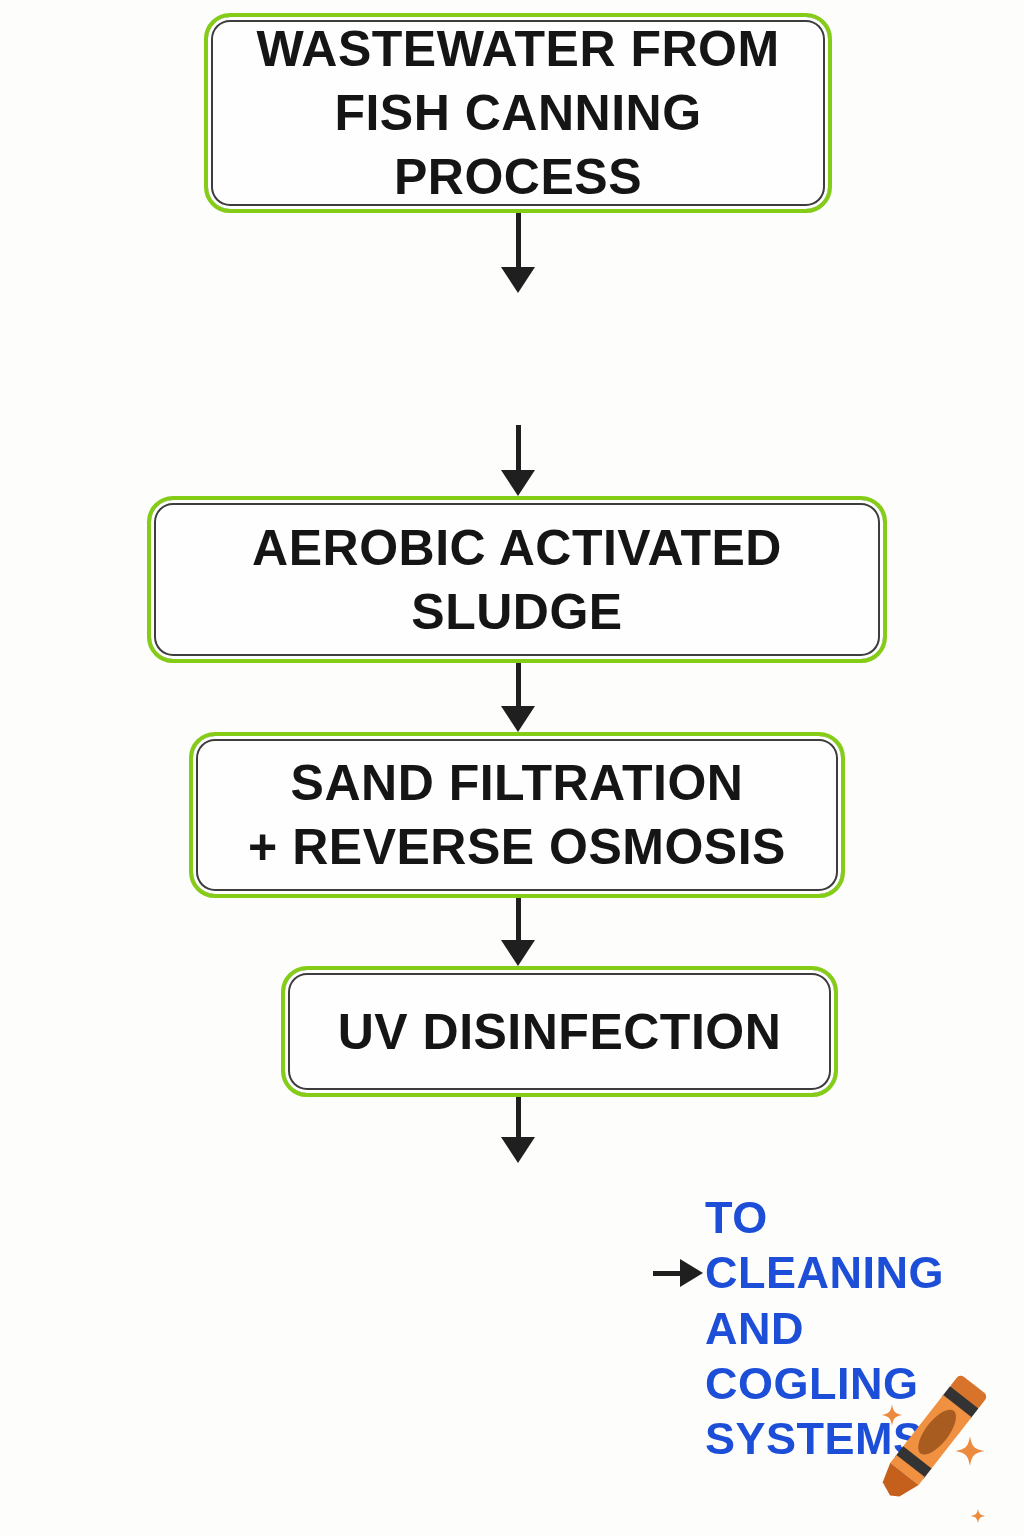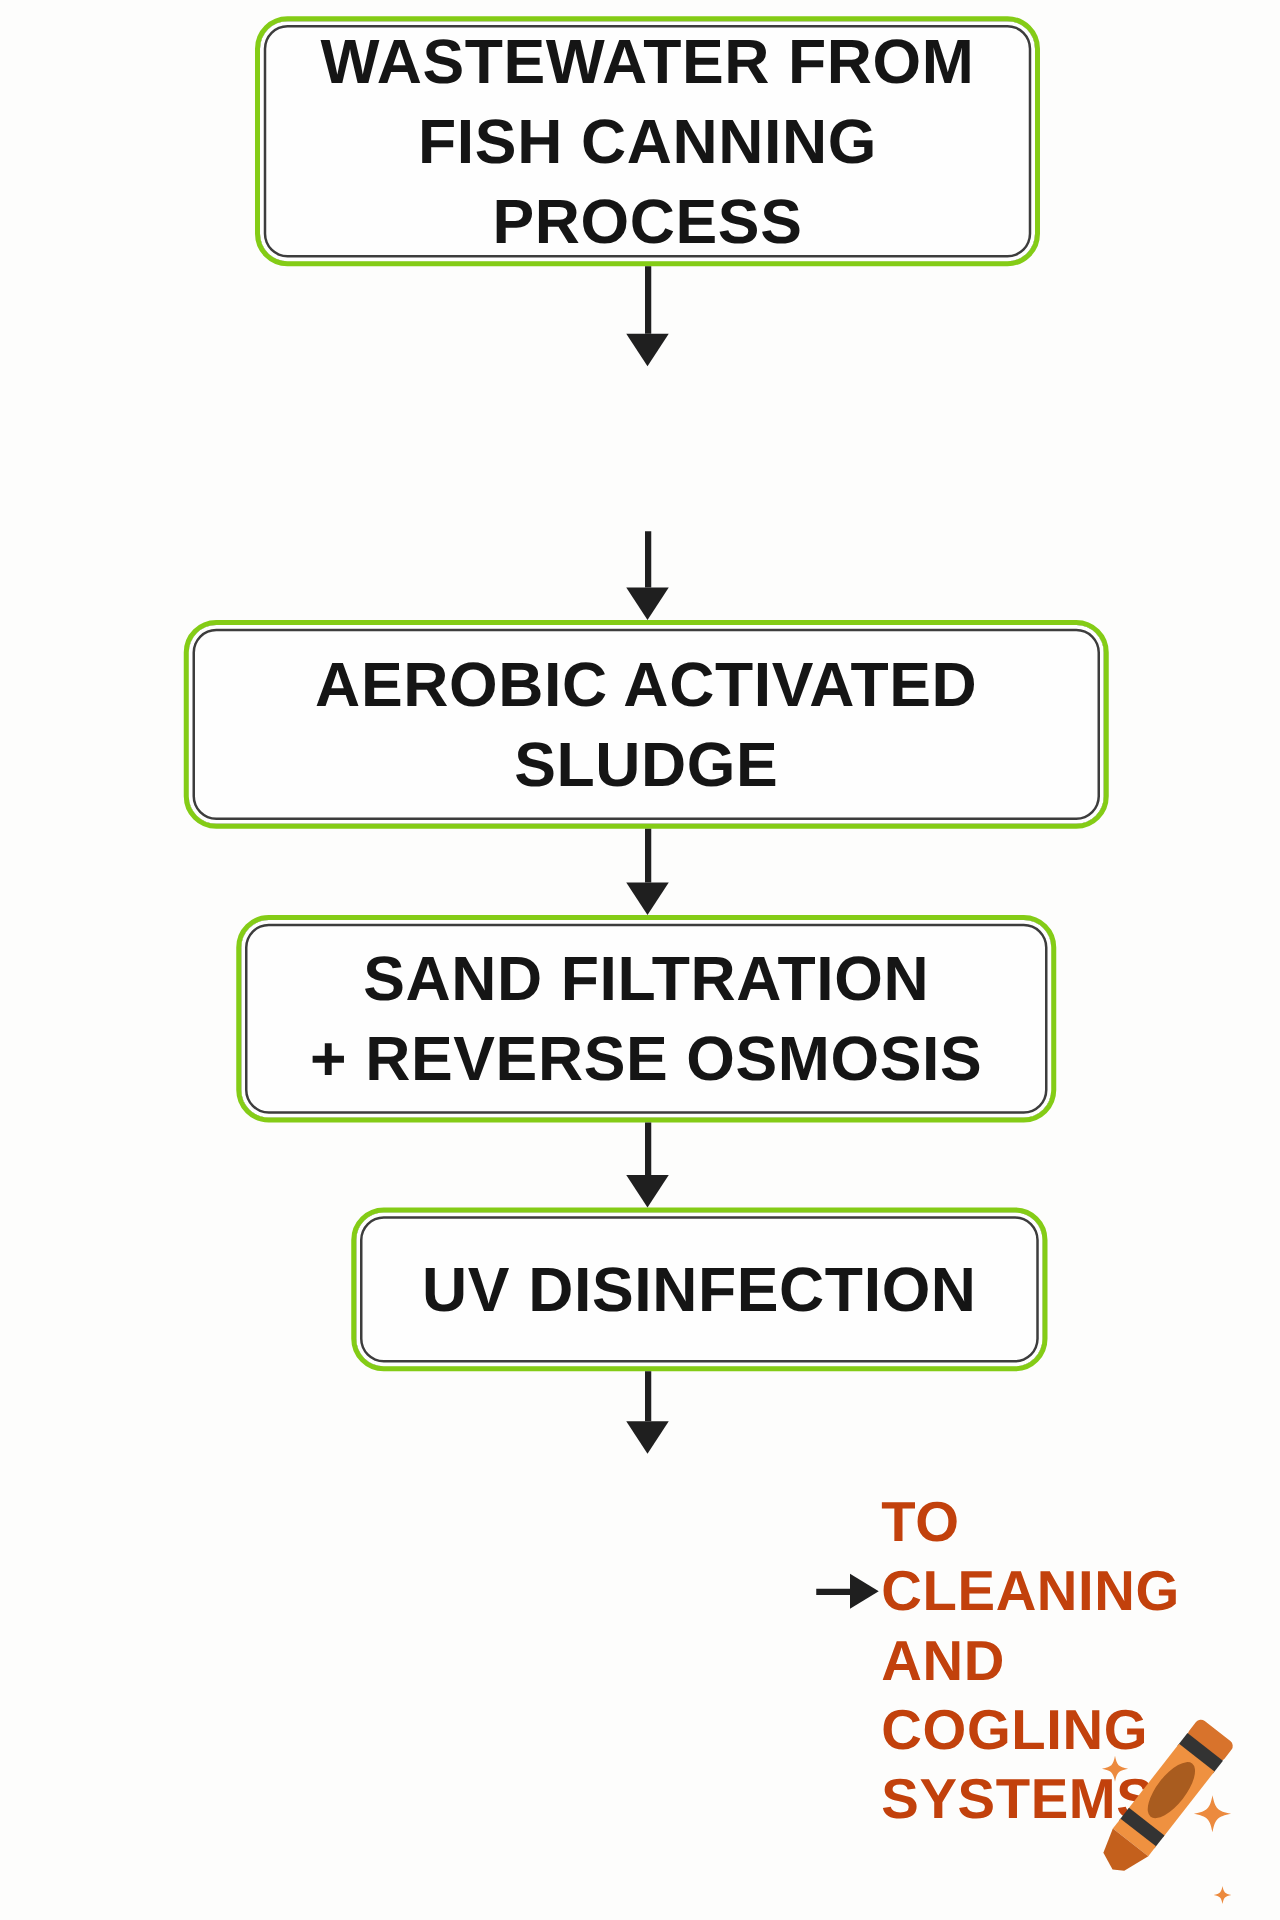--- a/index.html
+++ b/index.html
@@ -71,21 +71,21 @@
     border-bottom: 14px solid transparent;
     border-left: 23px solid #1f1f1f;
   }
   .side-label {
     position: absolute;
     left: 705px;
     top: 1190px;
     width: 310px;
     white-space: pre-line;
     text-align: left;
-    color: #c2410c;
+    color: #1d4ed8;
     font-weight: 600;
     font-size: 45px;
     letter-spacing: 0.5px;
     line-height: 1.23;
   }
   .watermark {
     position: absolute;
     left: 850px;
     top: 1358px;
     width: 168px;

